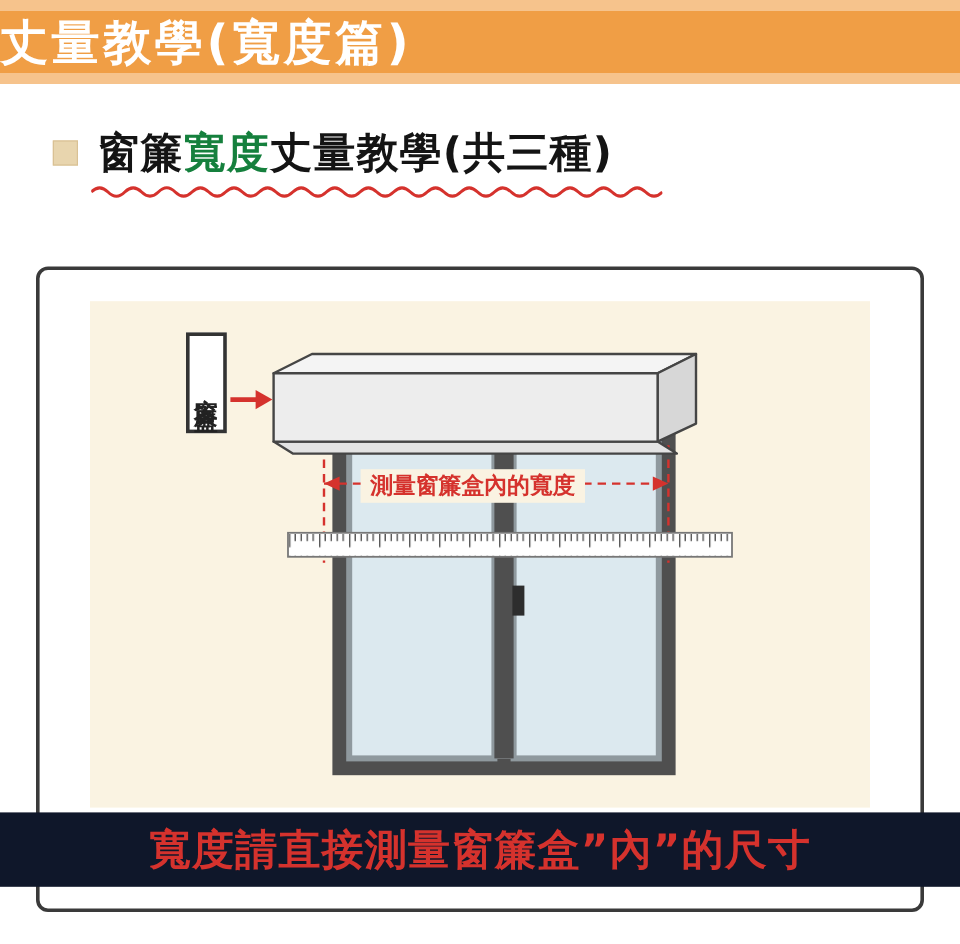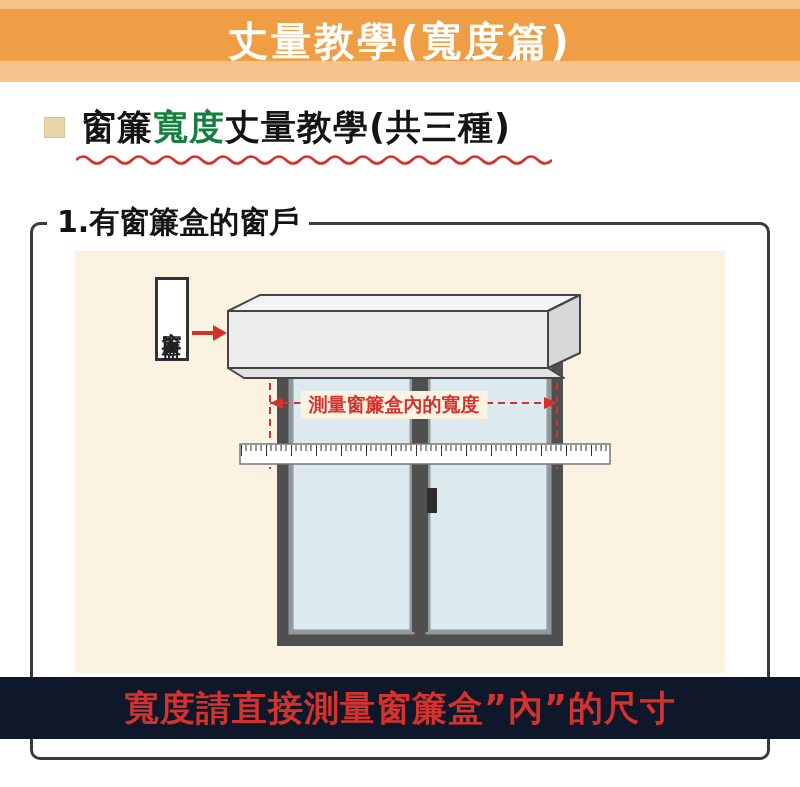--- a/index.html
+++ b/index.html
@@ -2,23 +2,23 @@
 <html><head>
 <meta charset="utf-8">
 <style>
   html,body{margin:0;padding:0;}
   .page{
     position:relative;width:800px;height:787px;background:#ffffff;overflow:hidden;
     font-family:"DejaVu Sans","Liberation Sans",sans-serif;
   }
   
   .banner{
-    position:absolute;left:0;top:0;width:800px;height:82px;
+    position:absolute;left:0;top:0;width:800px;height:70px;
     background:linear-gradient(180deg,#f6c38c 0,#f6c38c 9px,#f09e45 9px,#f09e45 61px,#f6c38c 61px,#f6c38c 70px);
-    display:flex;align-items:center;justify-content:center;
+    display:flex;align-items:center;justify-content:flex-start;
   }
   .banner-title{color:#ffffff;font-size:40px;font-weight:600;letter-spacing:3px;}
   
   .heading-row{position:absolute;left:44px;top:104px;display:flex;align-items:center;gap:16px;}
   .bullet-square{width:19px;height:19px;background:#e8d5ae;border:1px solid #d9c194;}
   .heading-text{font-size:35px;font-weight:600;color:#141414;letter-spacing:1px;white-space:nowrap;}
   .heading-text .hl{color:#15803d;}
   .wavy{position:absolute;left:76px;top:153px;}
   
   .panel{
@@ -63,21 +63,20 @@
 
   <div class="heading-row">
     <span class="bullet-square"></span>
     <span class="heading-text"><span>窗簾</span><span class="hl">寬度</span><span>丈量教學(共三種)</span></span>
   </div>
   <svg class="wavy" width="476" height="14" viewBox="0 0 476 14">
     <path d="M0 7q7 -7 14 0t14 0t14 0t14 0t14 0t14 0t14 0t14 0t14 0t14 0t14 0t14 0t14 0t14 0t14 0t14 0t14 0t14 0t14 0t14 0t14 0t14 0t14 0t14 0t14 0t14 0t14 0t14 0t14 0t14 0t14 0t14 0t14 0t14 0" fill="none" stroke="#d5322d" stroke-width="2.5"></path>
   </svg>
 
   <div class="panel">
-    <span class="panel-label">1.有窗簾盒的窗戶</span>
 
     <div class="illustration">
       <svg width="650" height="422" viewBox="0 0 650 422">
         <defs>
           <pattern id="ticks" x="166" y="194" width="25" height="18" patternUnits="userSpaceOnUse">
             <path d="M0.5 0 V11 M5 0 V6 M10 0 V6 M15 0 V6 M20 0 V6" stroke="#333" stroke-width="1" fill="none"></path>
           </pattern>
         </defs>
 
         <g>

